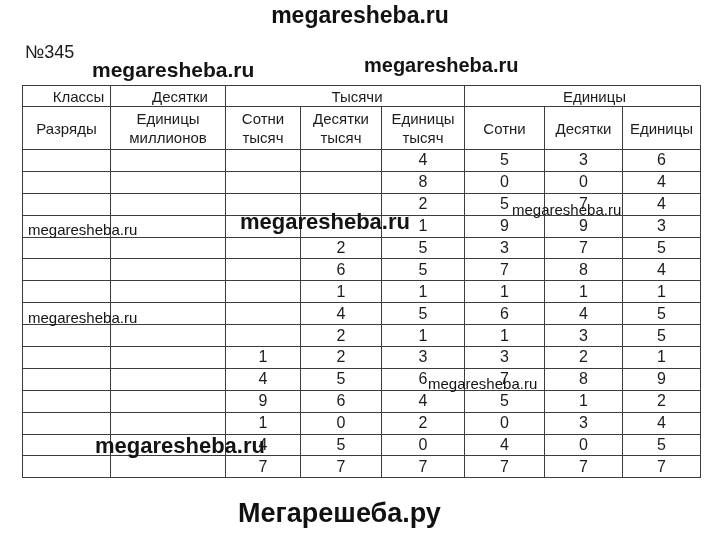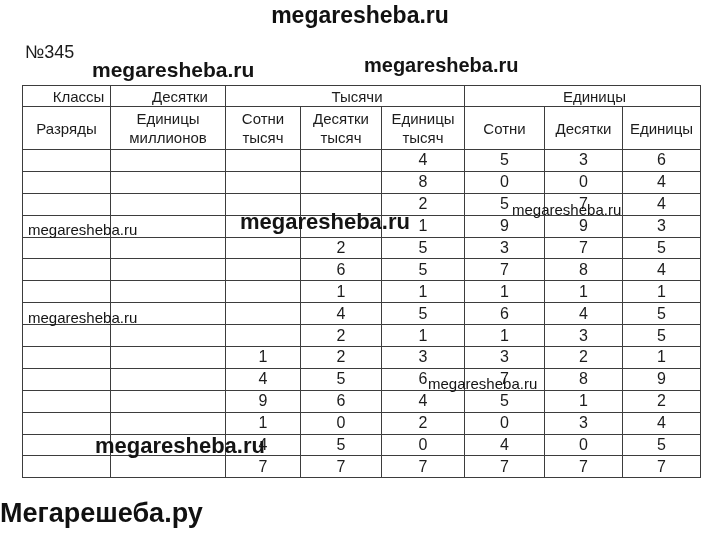--- a/index.html
+++ b/index.html
@@ -26,20 +26,21 @@
   .wm-a{top:58px;left:92px;font-size:21px;}
   .wm-b{top:54px;left:364px;font-size:20px;}
   .wm-row3{top:201px;left:512px;font-size:15px;}
   .wm-row4-left{top:221px;left:28px;font-size:15px;}
   .wm-row4-bold{top:209px;left:240px;font-size:22px;}
   .wm-row8-left{top:309px;left:28px;font-size:15px;}
   .wm-row11{top:375px;left:428px;font-size:15px;}
   .wm-row14-bold{top:433px;left:95px;font-size:22px;}
   .bottom-title{
     position:absolute;top:498px;left:0;width:679px;
+    text-align:center;
     font-size:27px;font-weight:700;color:#111;
   }
   table.pv{
     position:absolute;top:85px;left:22px;
     border-collapse:collapse;
     table-layout:fixed;
     width:678px;
   }
   table.pv th, table.pv td{
     border:1.5px solid #3d3d3d;

